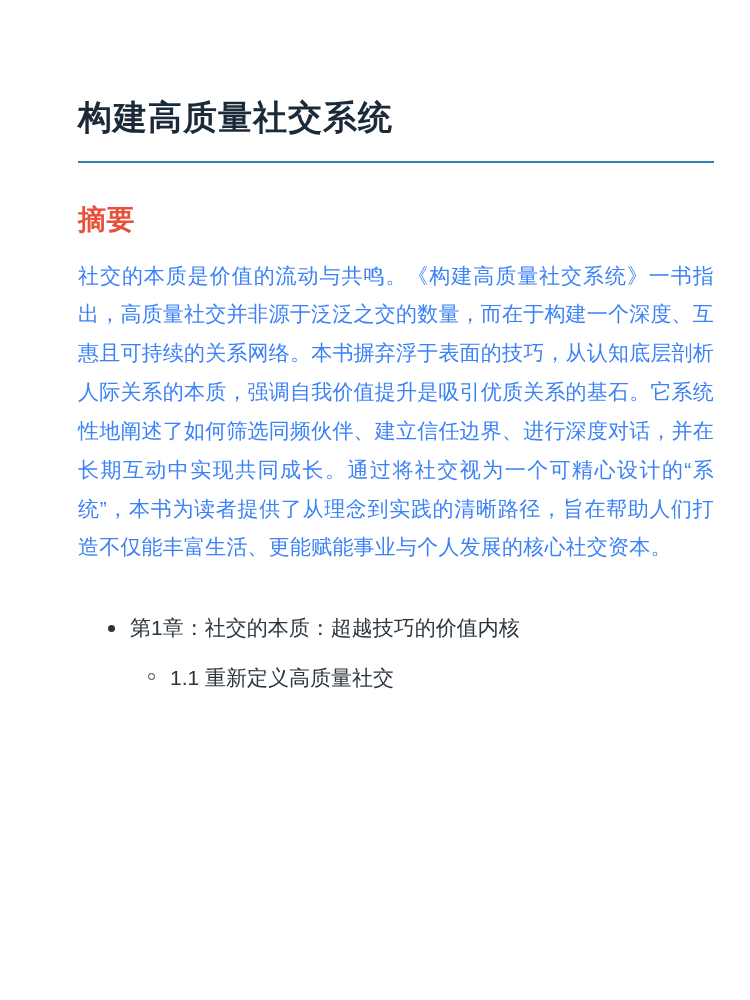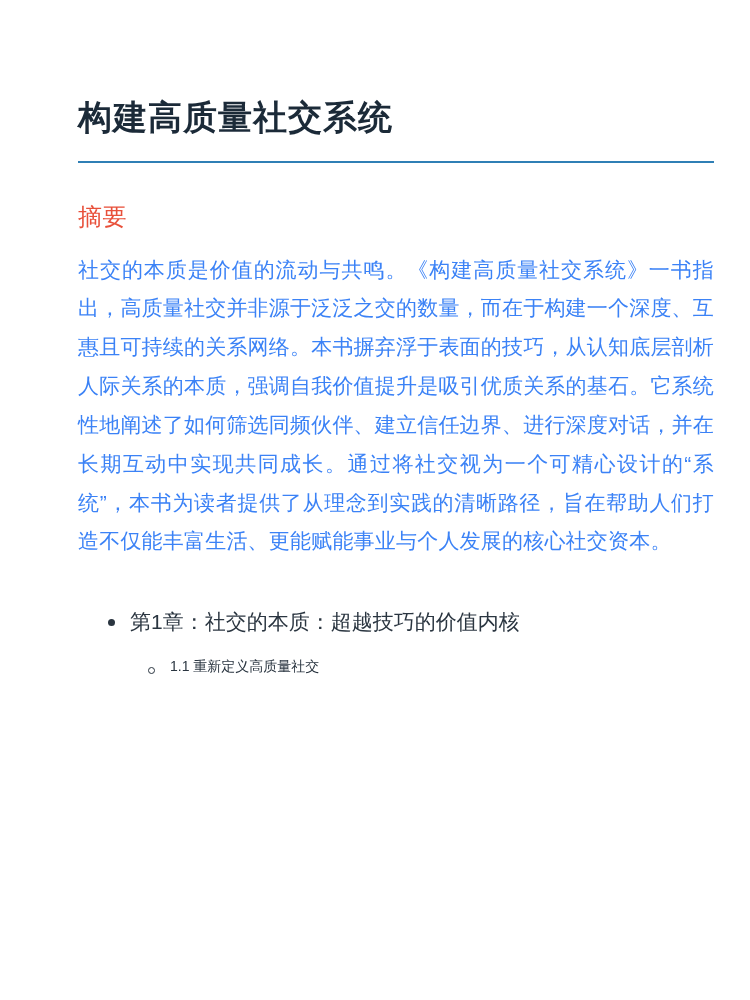--- a/index.html
+++ b/index.html
@@ -30,22 +30,22 @@
     margin: 0 0 22px 0;
     line-height: 1.25;
   }
   .title-rule {
     border: 0;
     border-top: 2px solid #2f7fb5;
     margin: 0 0 38px 0;
     width: 100%;
   }
   .section-heading {
-    font-size: 24px;
-    font-weight: normal;
+    font-size: 28px;
+    font-weight: bold;
     color: #e8503a;
     margin: 0 0 18px 0;
     letter-spacing: 0.5px;
   }
   .abstract-text {
     font-size: 21px;
     line-height: 1.85;
     color: #3b82f6;
     text-align: justify;
     text-justify: inter-ideograph;
@@ -77,21 +77,21 @@
     height: 7px;
     border-radius: 50%;
     background: #2a3540;
   }
   ul.sub-list {
     list-style: none;
     margin: 16px 0 0 0;
     padding: 0;
   }
   ul.sub-list > li.toc-sub {
-    font-size: 14px;
+    font-size: 21px;
     line-height: 1.6;
     color: #2a3540;
     margin: 0 0 10px 0;
     padding-left: 40px;
     position: relative;
   }
   ul.sub-list > li.toc-sub::before {
     content: "";
     position: absolute;
     left: 18px;

